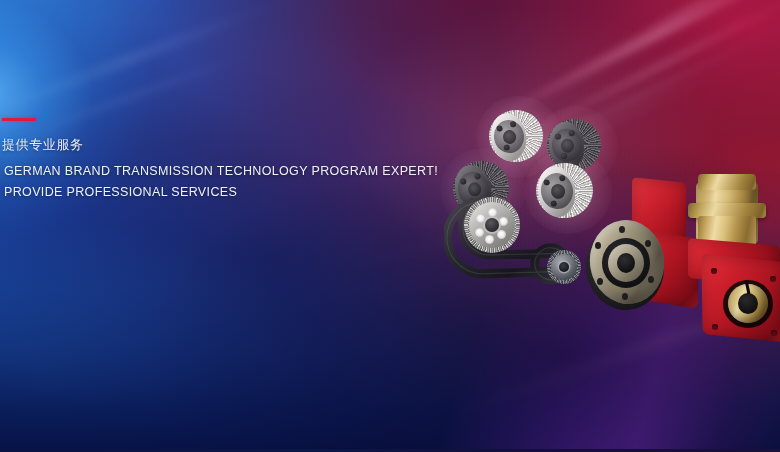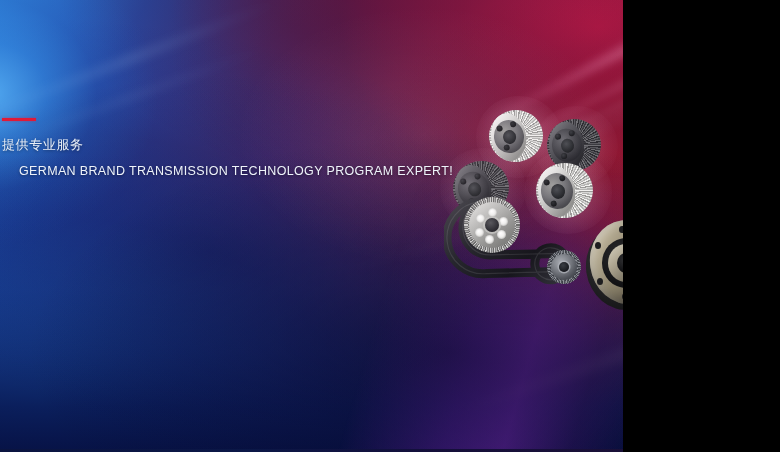--- a/index.html
+++ b/index.html
@@ -3,21 +3,21 @@
 <meta charset="utf-8">
 <title>Banner</title>
 <style>
   html, body {
     margin: 0;
     padding: 0;
     background: #000;
   }
   #banner {
     position: relative;
-    width: 623px;
+    width: 780px;
     height: 452px;
     overflow: hidden;
     font-family: "Liberation Sans", "DejaVu Sans", sans-serif;
     background: #b91c1c;
   }
 
   
   .bg-layer {
     position: absolute;
     inset: 0;
@@ -192,21 +192,21 @@
     margin: 0 0 24px 2px;
     font-size: 28px;
     line-height: 34px;
     letter-spacing: 1.2px;
     font-weight: 700;
     color: #ffffff;
     text-shadow: 0 2px 6px rgba(0,0,0,0.42);
     white-space: nowrap;
   }
   #eng-lines {
-    margin: 0 0 0 19px;
+    margin: 0 0 0 4px;
   }
   .eng-line {
     font-size: 12.5px;
     line-height: 21px;
     letter-spacing: 0.35px;
     color: #eef3fa;
     font-weight: 400;
     text-shadow: 0 1px 3px rgba(0,0,0,0.40);
     white-space: nowrap;
   }
@@ -554,17 +554,18 @@
 
   </div>
 
   <div id="fg-sheen"></div>
 
   <div id="text-block">
     <div id="red-rule"></div>
     <p id="subtitle-cn">提供专业服务</p>
     <div id="eng-lines">
       <div class="eng-line">GERMAN BRAND TRANSMISSION TECHNOLOGY PROGRAM EXPERT!</div>
+      <div class="eng-line">PROVIDE PROFESSIONAL SERVICES</div>
     </div>
   </div>
 
   <div id="bottom-edge"></div>
 </div>
 
 </body></html>

